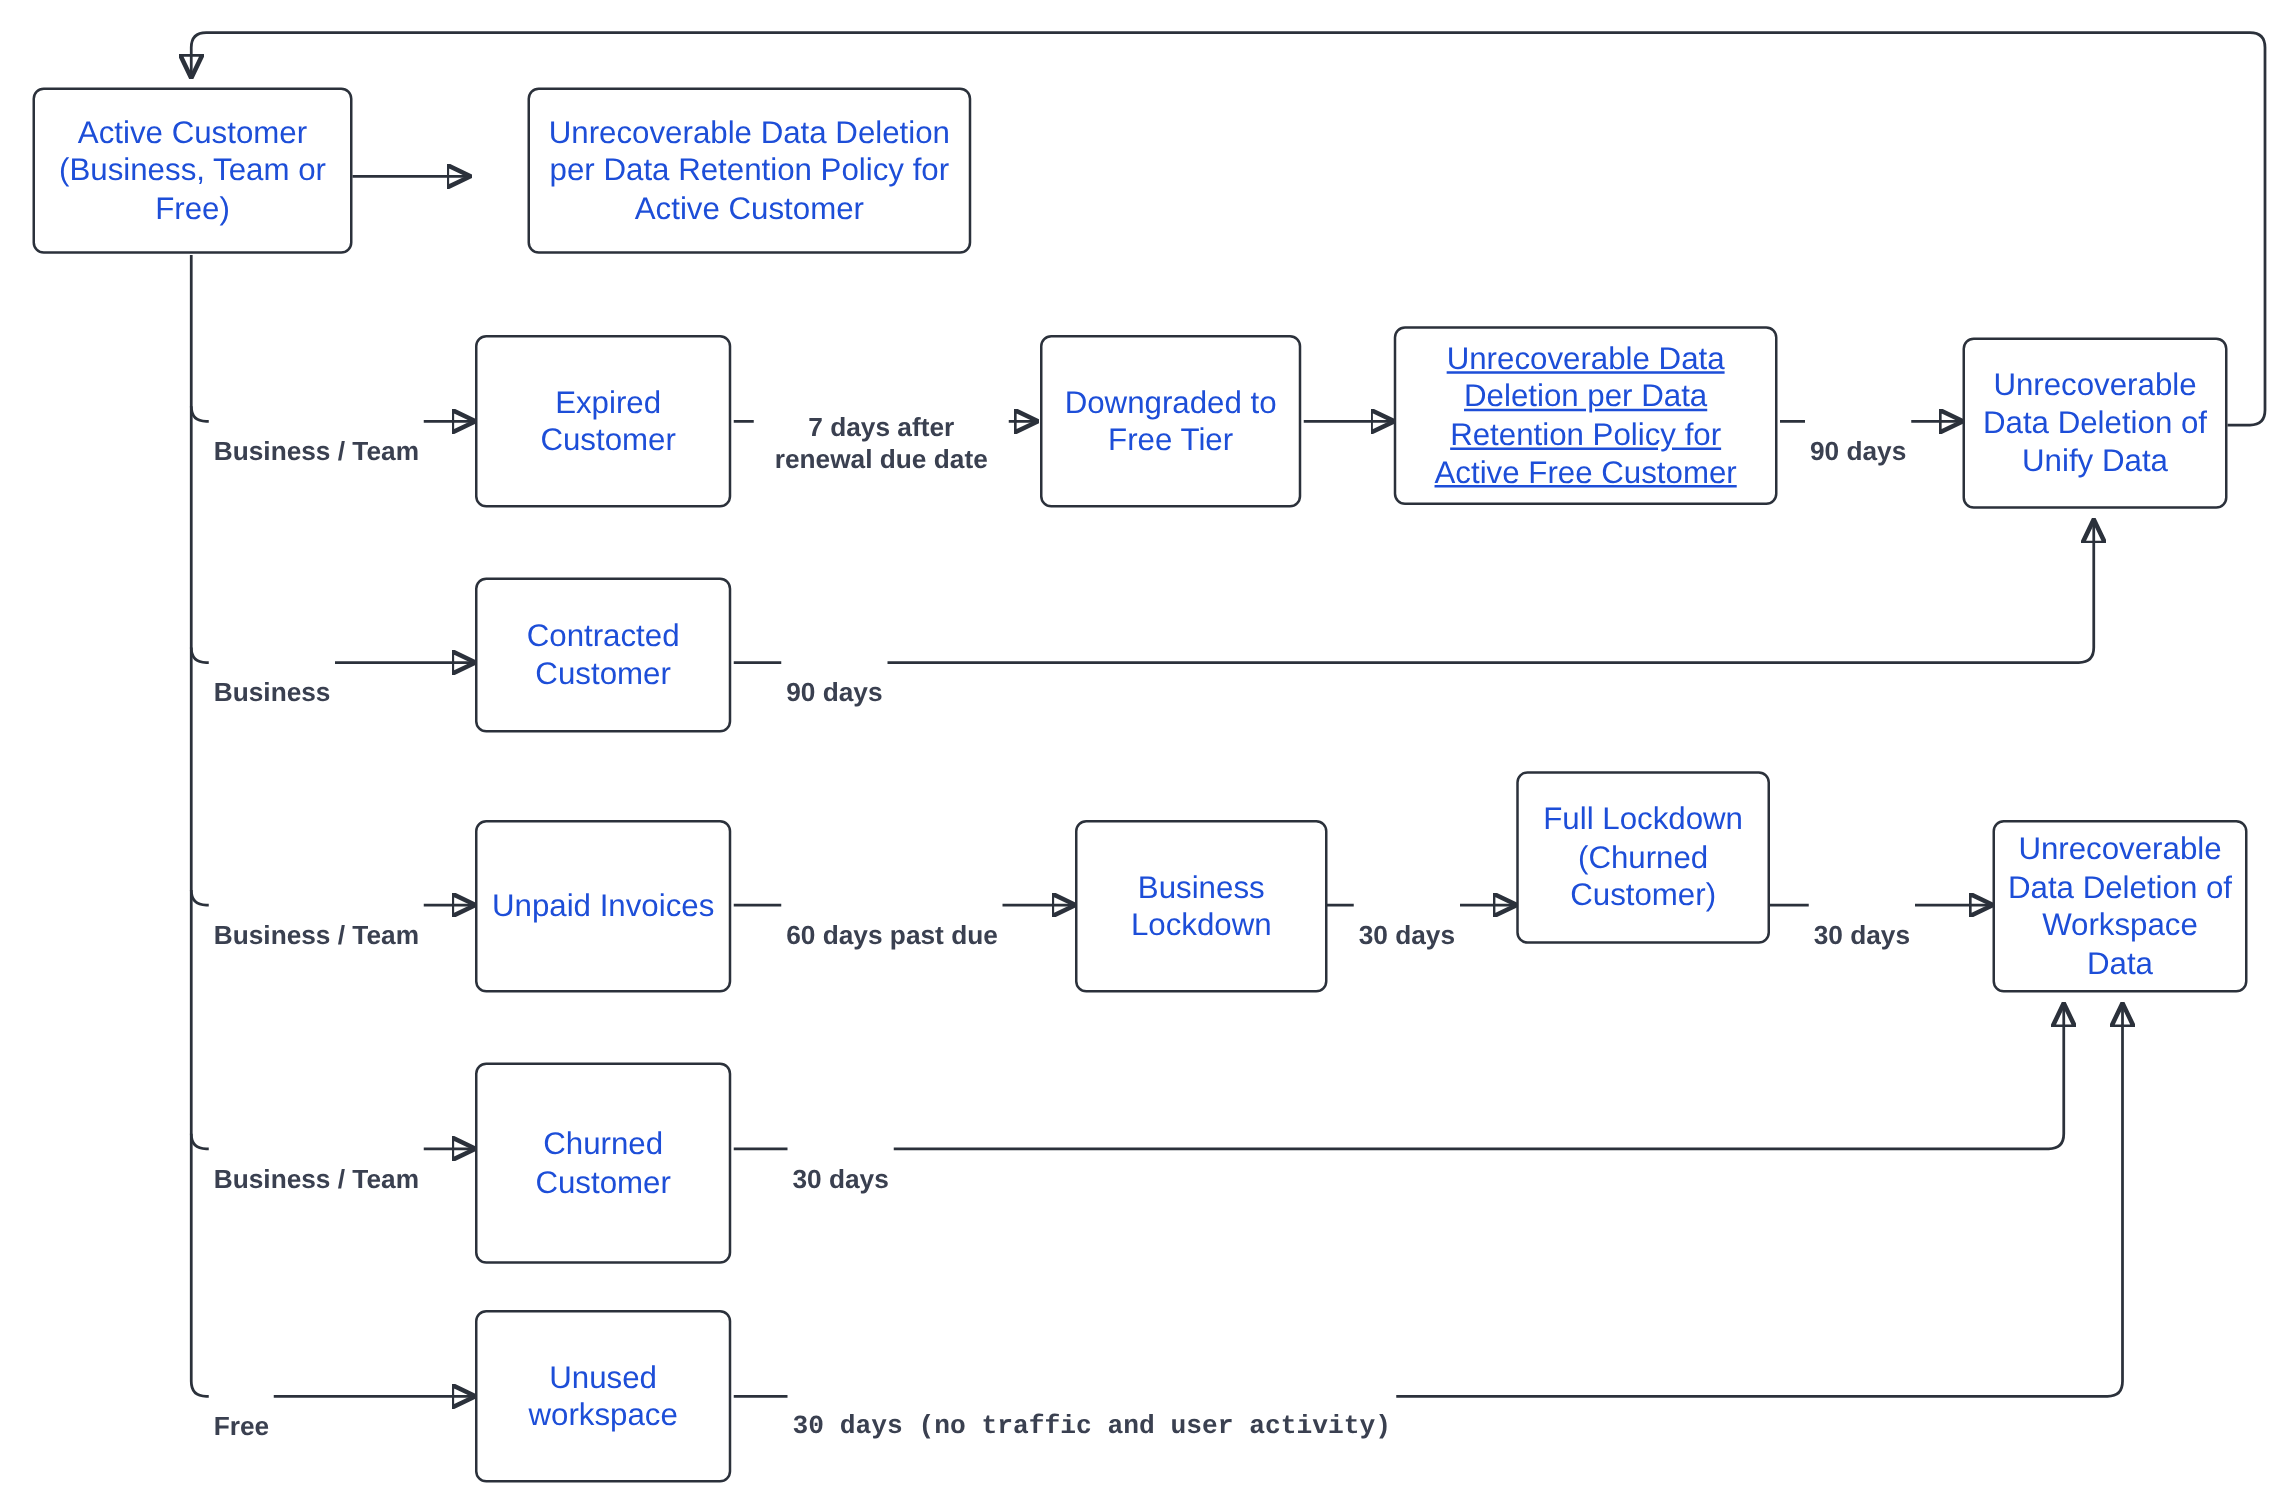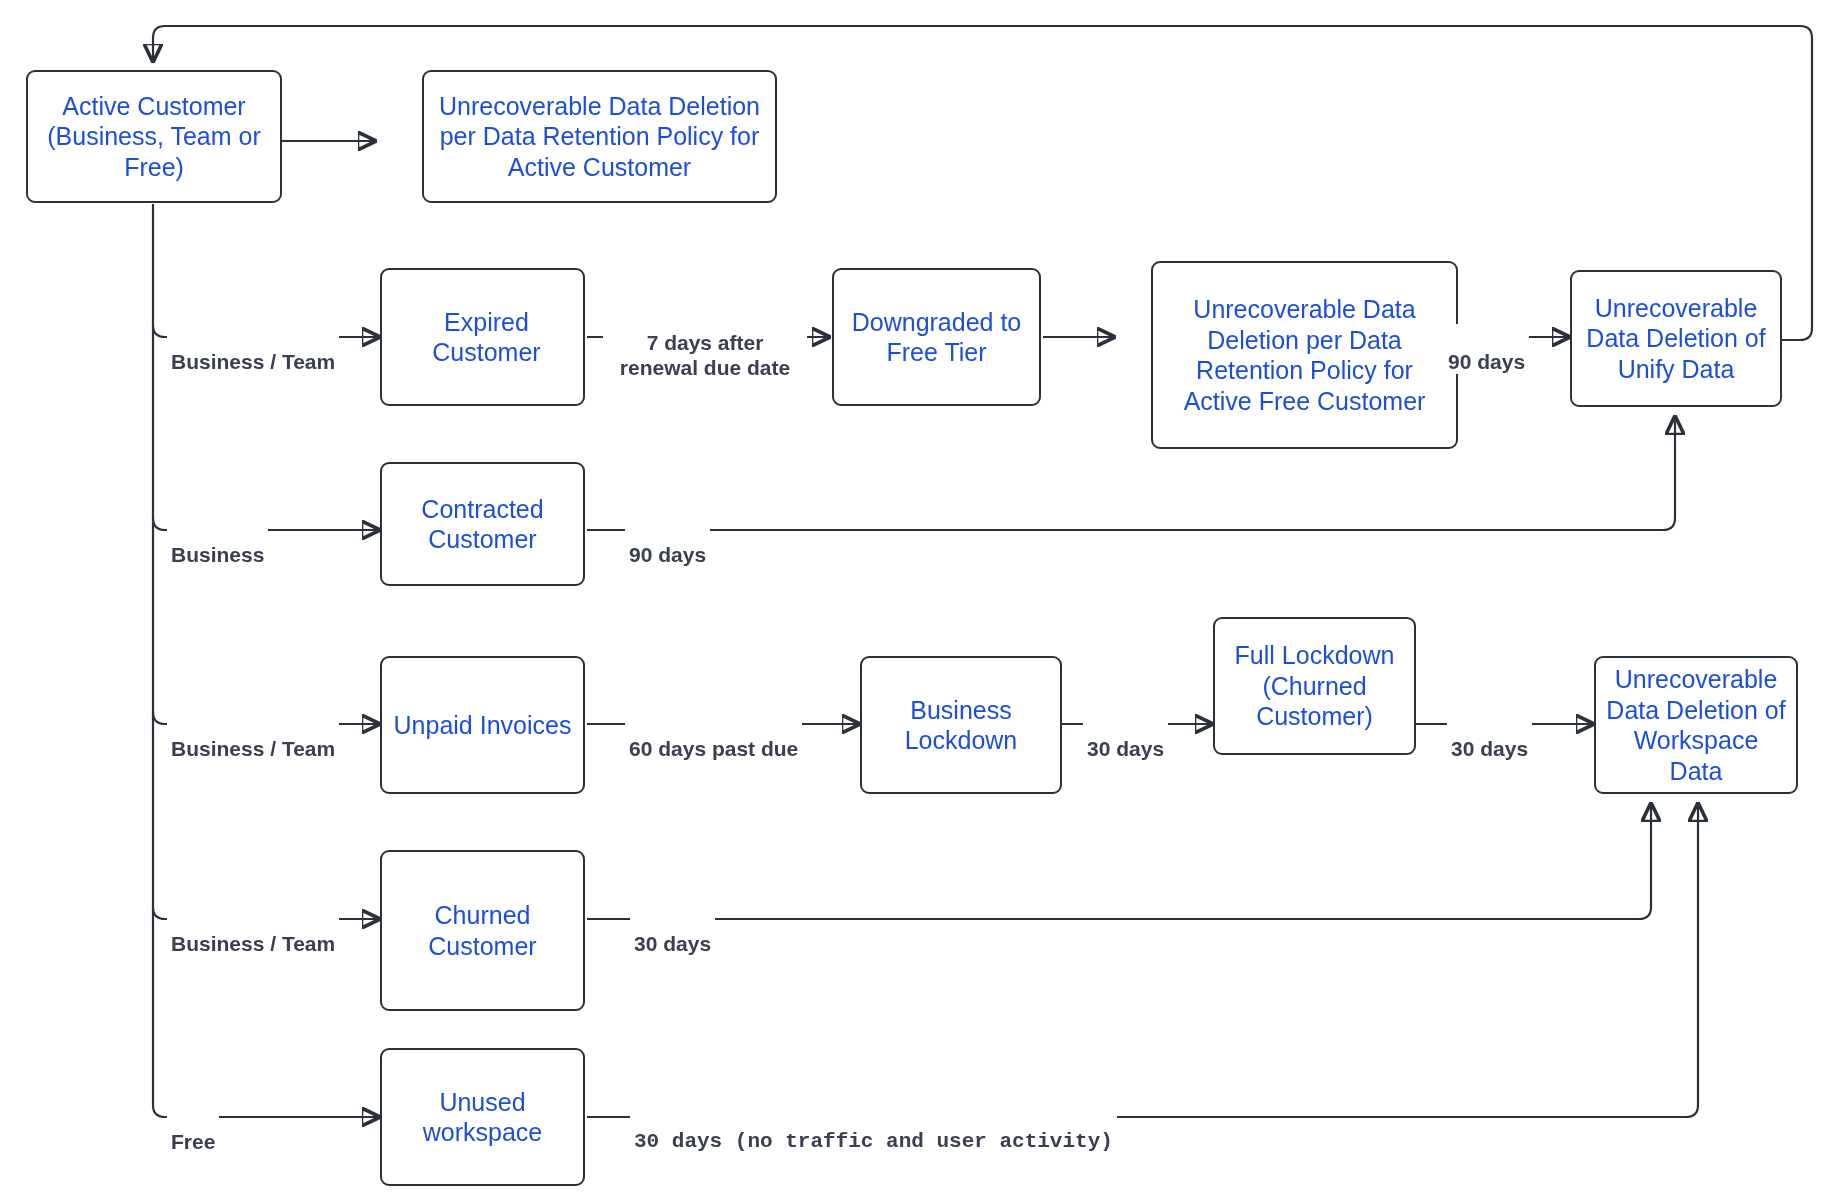--- a/index.html
+++ b/index.html
@@ -134,21 +134,21 @@
   <div class="node" style="left:380px; top:268px; width:205px; height:138px;padding-left:16px;">
     <span class="nlabel">Expired
 Customer</span>
   </div>
 
   <div class="node" style="left:832px; top:268px; width:209px; height:138px;">
     <span class="nlabel">Downgraded to
 Free Tier</span>
   </div>
 
-  <div class="node" style="left:1151px; top:261px; width:307px; height:188px;">
+  <div class="node" style="left:1115px; top:261px; width:307px; height:143px;text-decoration:underline;">
     <span class="nlabel">Unrecoverable Data
 Deletion per Data
 Retention Policy for
 Active Free Customer</span>
   </div>
 
   <div class="node" style="left:1570px; top:270px; width:212px; height:137px;">
     <span class="nlabel">Unrecoverable
 Data Deletion of
 Unify Data</span>

